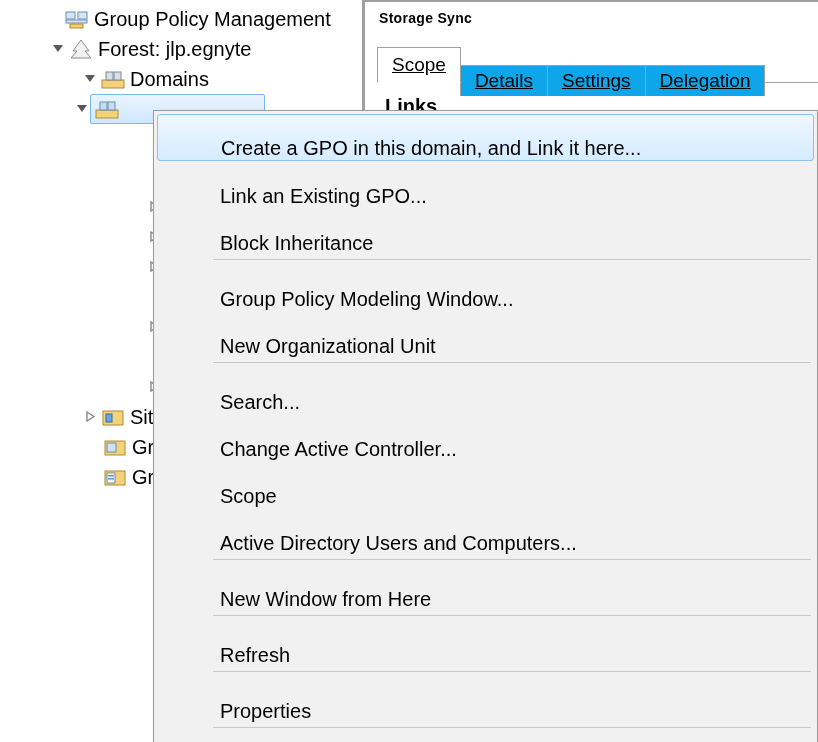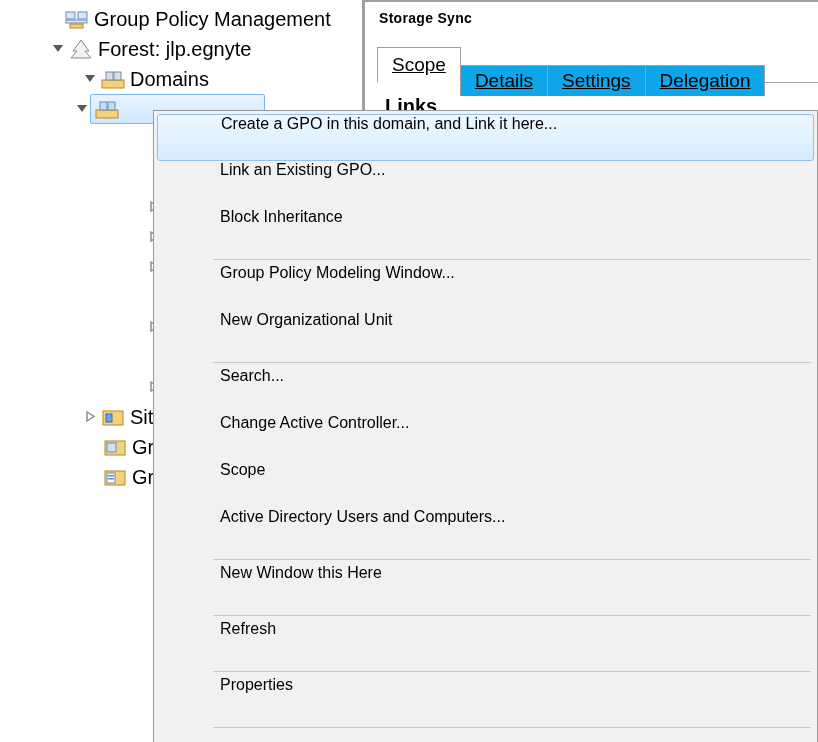--- a/index.html
+++ b/index.html
@@ -114,23 +114,23 @@
   }
   .menu-gutter {
     position: absolute;
     left: 3px; top: 3px; bottom: 3px;
     width: 50px;
     background: #f1f1f1;
   }
   .menu-item {
     position: relative;
     height: 47px;
-    display: flex; align-items: flex-start;
+    display: flex; align-items: flex-end;
     padding-left: 63px;
-    font-size: 16px;
+    font-size: 20px;
     cursor: default;
   }
   .menu-item.highlight {
     background: linear-gradient(#eef7ff,#d6ecff);
     border: 1px solid #8cc2ef;
     border-radius: 3px;
     margin: 0 0px;
   }
   .menu-sep {
     height: 1px;
@@ -340,21 +340,21 @@
         <span>Change Active Controller...</span>
       </div>
     <div class="menu-item">
         <span>Scope</span>
       </div>
     <div class="menu-item">
         <span>Active Directory Users and Computers...</span>
       </div>
     <div class="menu-sep"></div>
     <div class="menu-item">
-        <span>New Window this Here</span>
+        <span>New Window from Here</span>
       </div>
     <div class="menu-sep"></div>
     <div class="menu-item">
         <span>Refresh</span>
       </div>
     <div class="menu-sep"></div>
     <div class="menu-item">
         <span>Properties</span>
       </div>
     <div class="menu-sep"></div>

